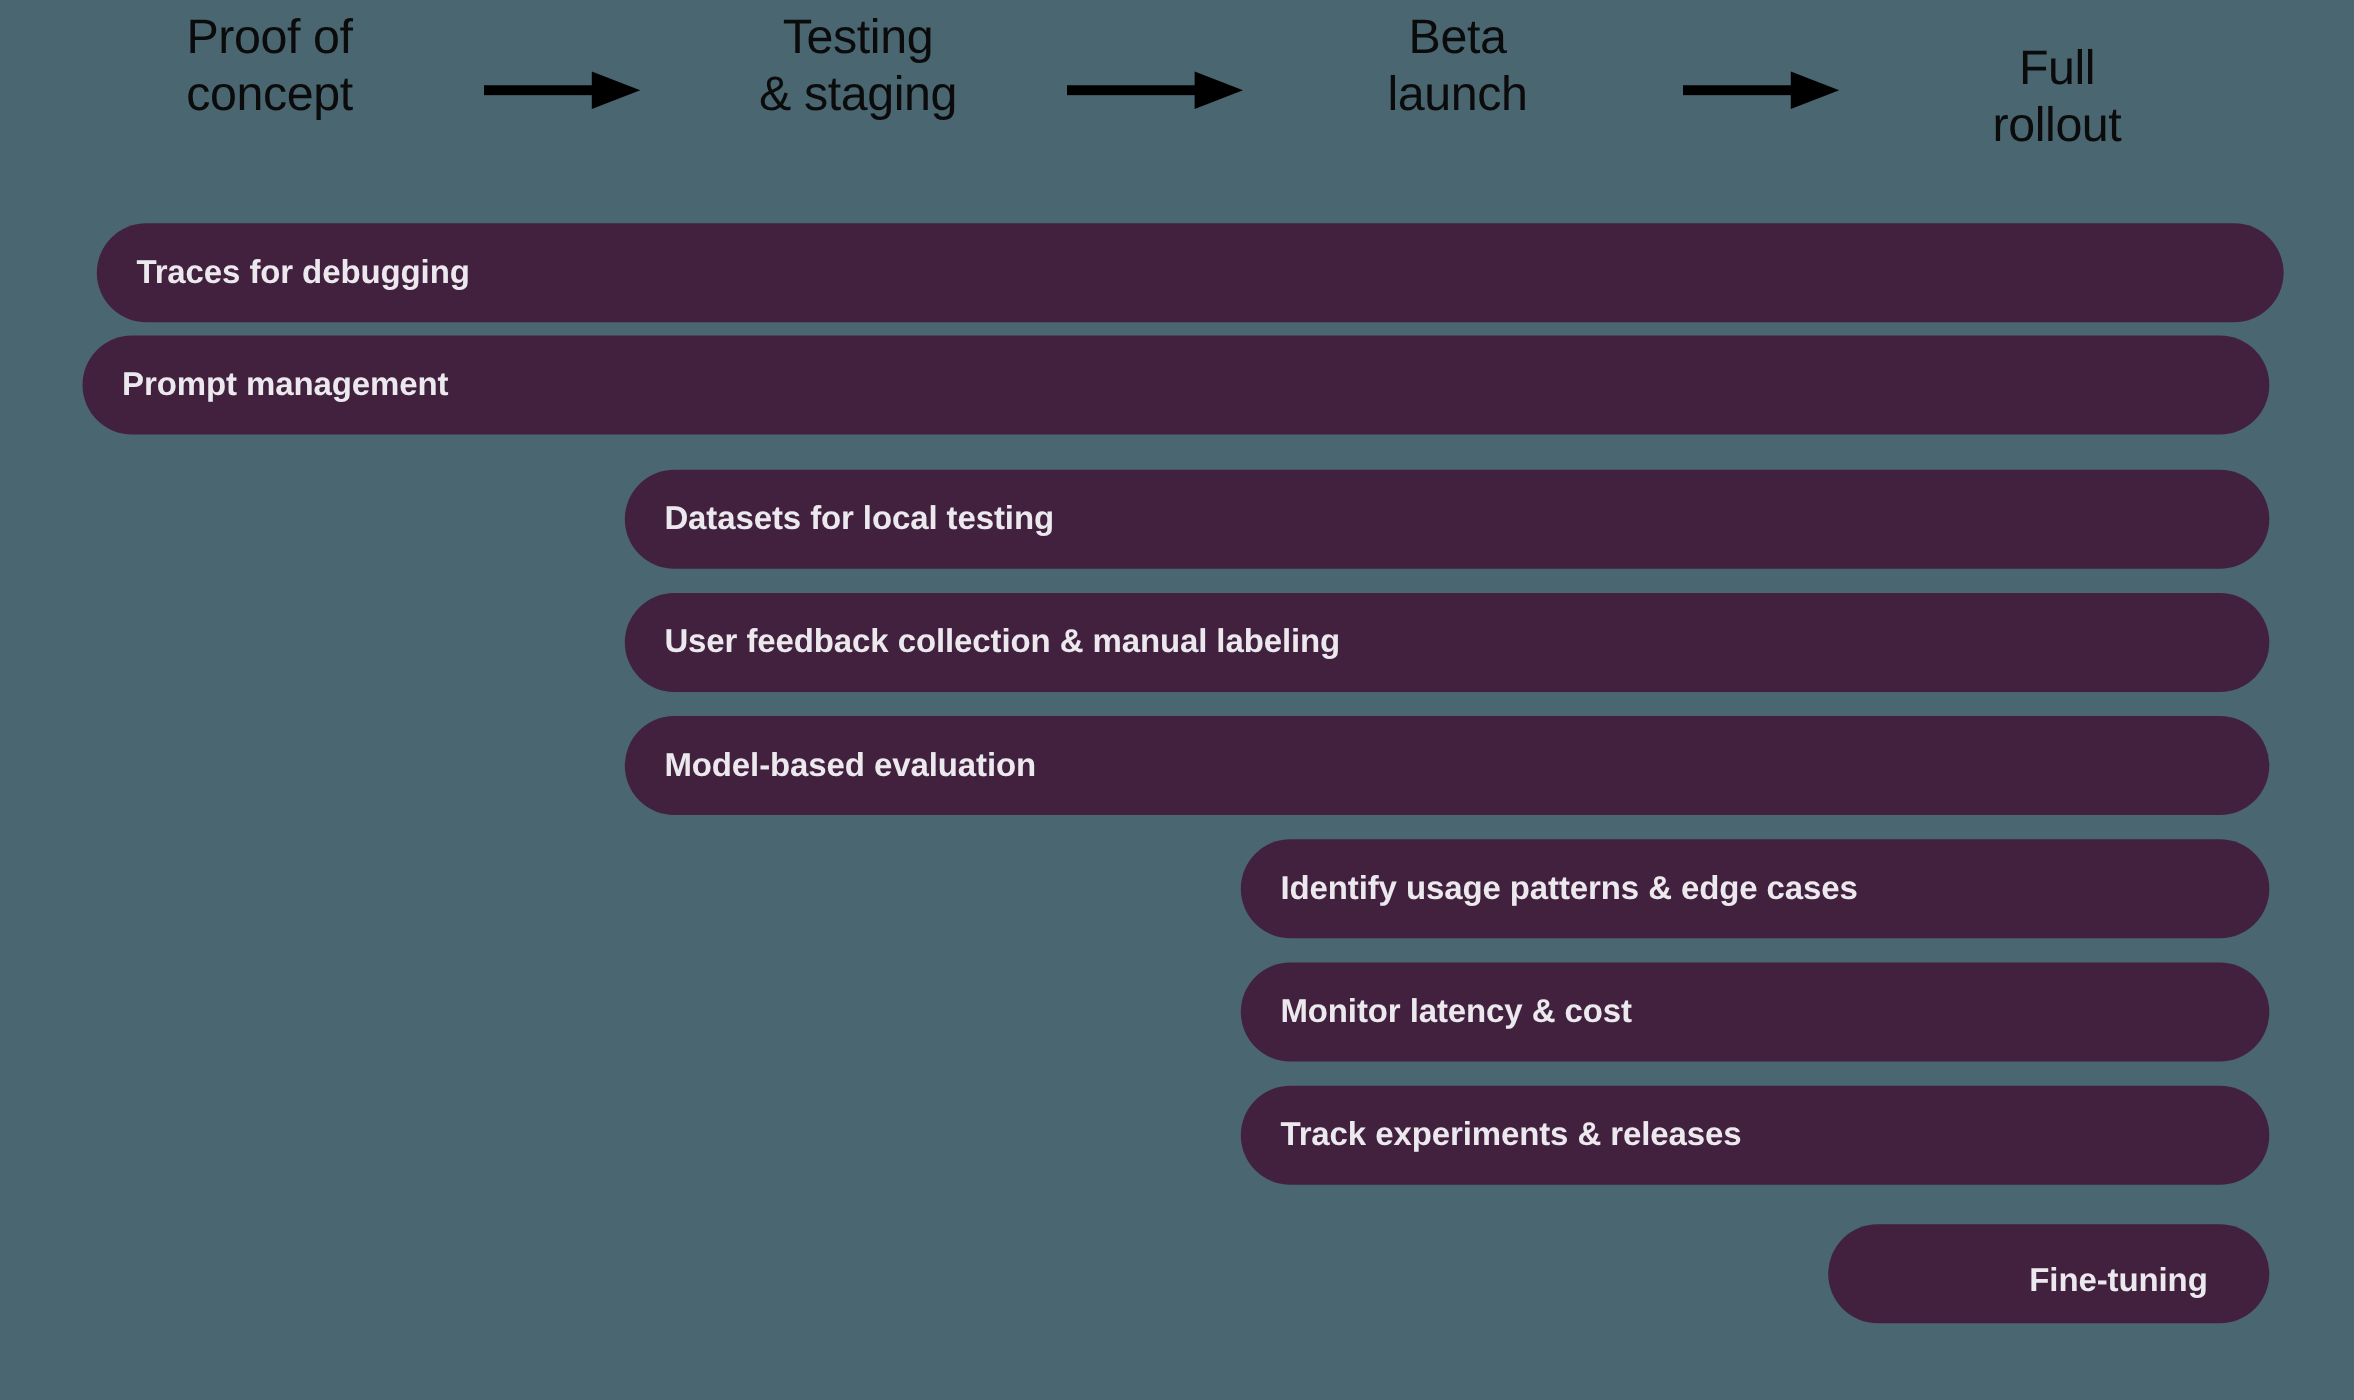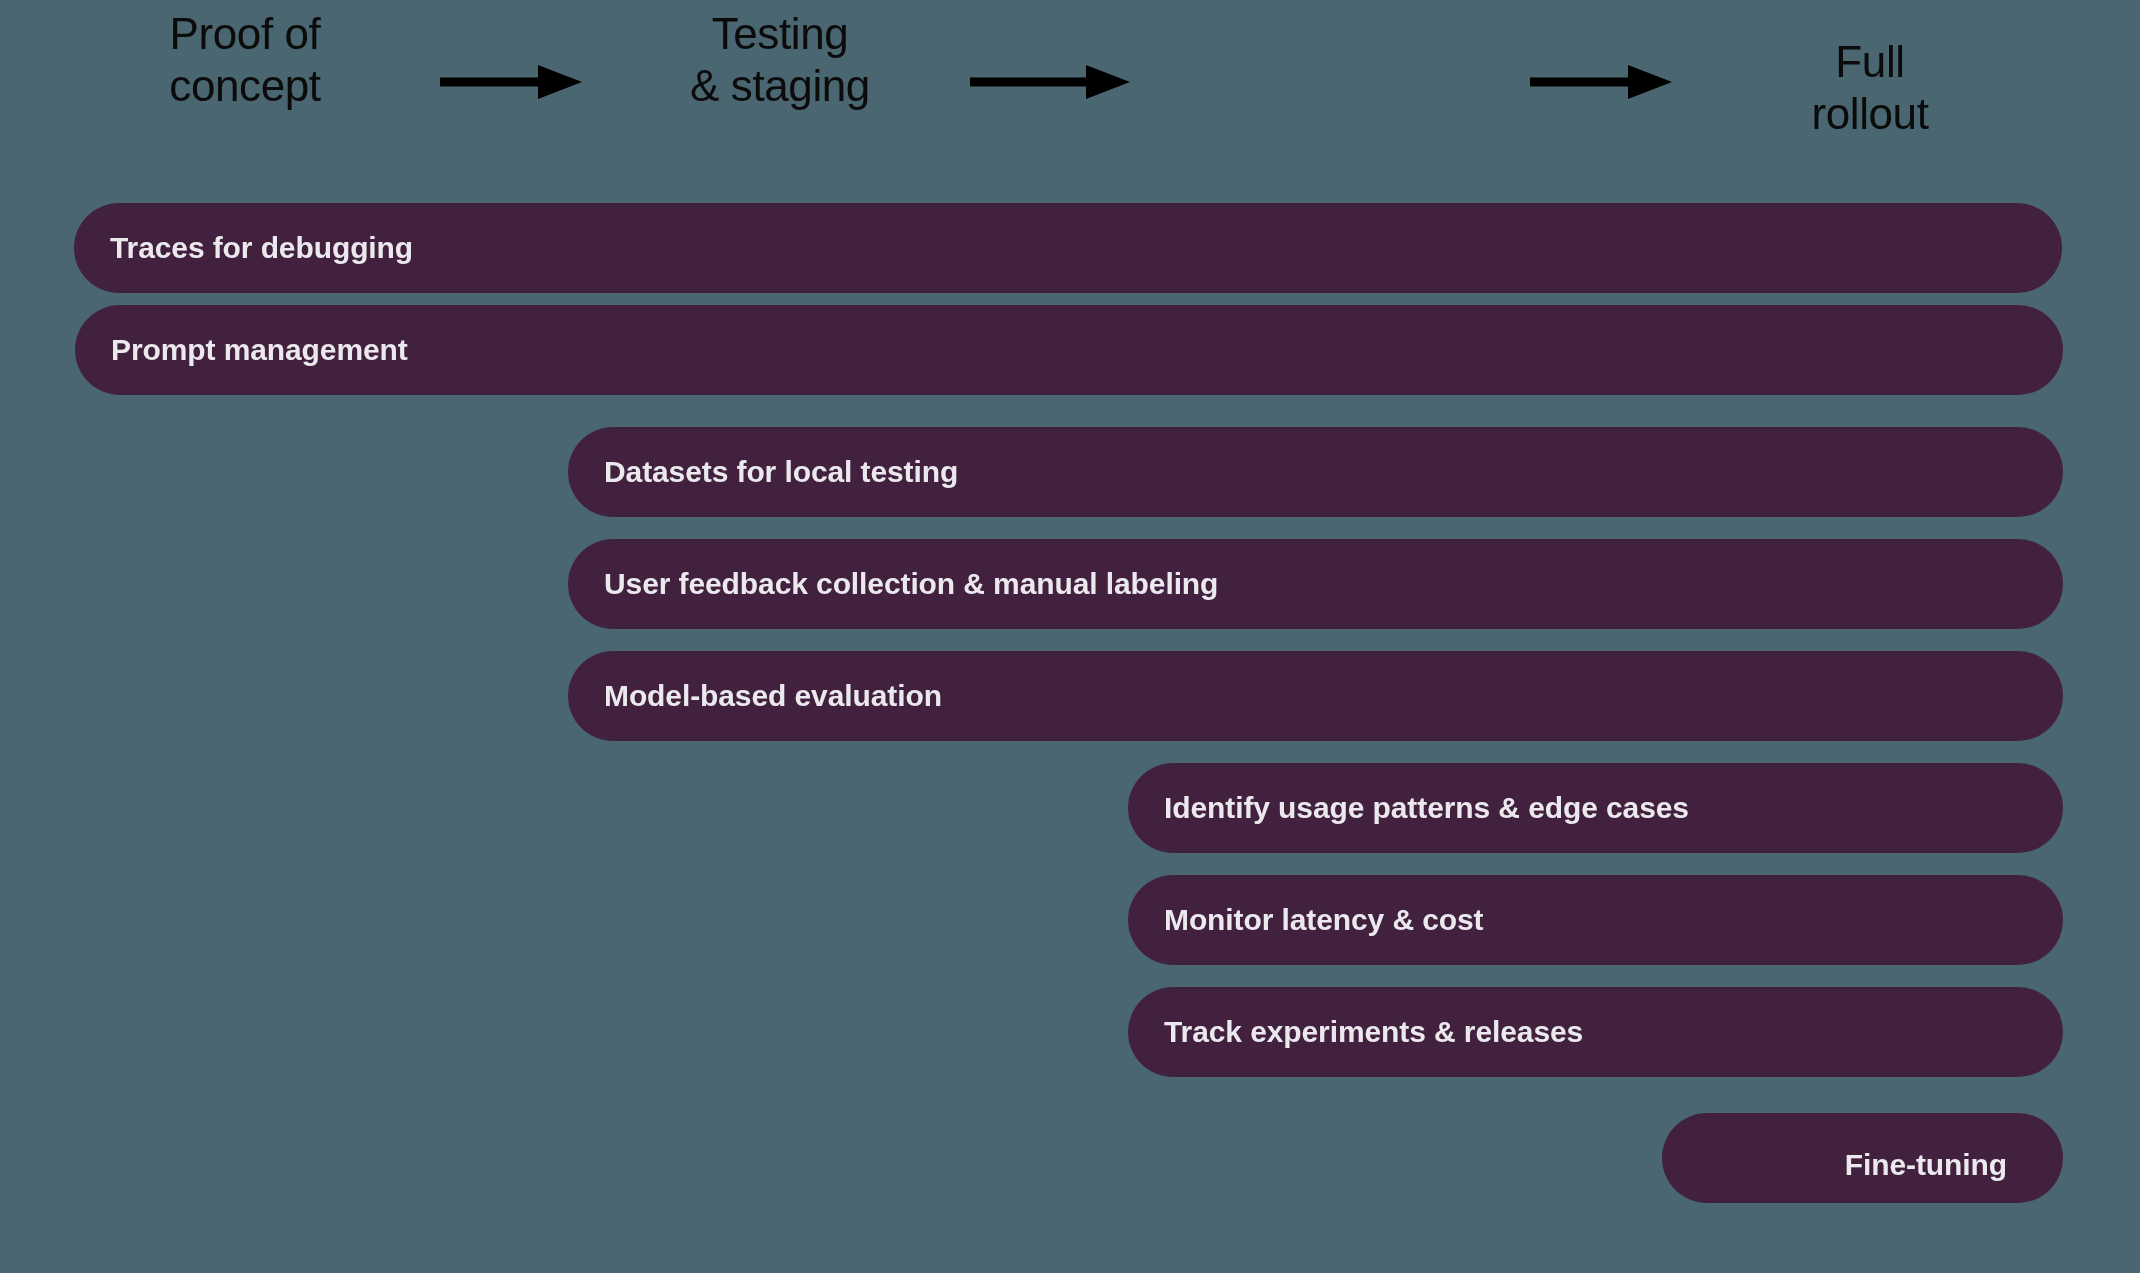--- a/index.html
+++ b/index.html
@@ -98,20 +98,24 @@
 
   <div id="stage-header">
       <div class="stage-label" style="left: 75px;">
         <span class="line">Proof of</span>
         <span class="line">concept</span>
       </div>
       <div class="stage-label" style="left: 610px;">
         <span class="line">Testing</span>
         <span class="line">&amp; staging</span>
       </div>
+      <div class="stage-label" style="left: 1155px;">
+        <span class="line">Beta</span>
+        <span class="line">launch</span>
+      </div>
       <div class="stage-label" style="left: 1700px; margin-top: 28px;">
         <span class="line">Full</span>
         <span class="line">rollout</span>
       </div>
       <div class="stage-arrow" style="left: 440px; width: 142px;">
         <svg viewBox="0 0 142 40" preserveAspectRatio="none" aria-hidden="true">
           <rect x="0" y="15.5" width="100" height="9" fill="#000000"></rect>
           <polygon points="98,3 142,20 98,37" fill="#000000"></polygon>
         </svg>
       </div>
@@ -123,21 +127,21 @@
       </div>
       <div class="stage-arrow" style="left: 1530px; width: 142px;">
         <svg viewBox="0 0 142 40" preserveAspectRatio="none" aria-hidden="true">
           <rect x="0" y="15.5" width="100" height="9" fill="#000000"></rect>
           <polygon points="98,3 142,20 98,37" fill="#000000"></polygon>
         </svg>
       </div>
     </div>
 
   <div id="pill-stack">
-      <div class="pill" style="left: 74px; top: 203px; width: 1988px;">
+      <div class="pill" style="left: 88px; top: 203px; width: 1988px;">
         <span class="pill-label">Traces for debugging</span>
       </div>
       <div class="pill" style="left: 75px; top: 305px; width: 1988px;">
         <span class="pill-label">Prompt management</span>
       </div>
       <div class="pill" style="left: 568px; top: 427px; width: 1495px;">
         <span class="pill-label">Datasets for local testing</span>
       </div>
       <div class="pill" style="left: 568px; top: 539px; width: 1495px;">
         <span class="pill-label">User feedback collection &amp; manual labeling</span>

